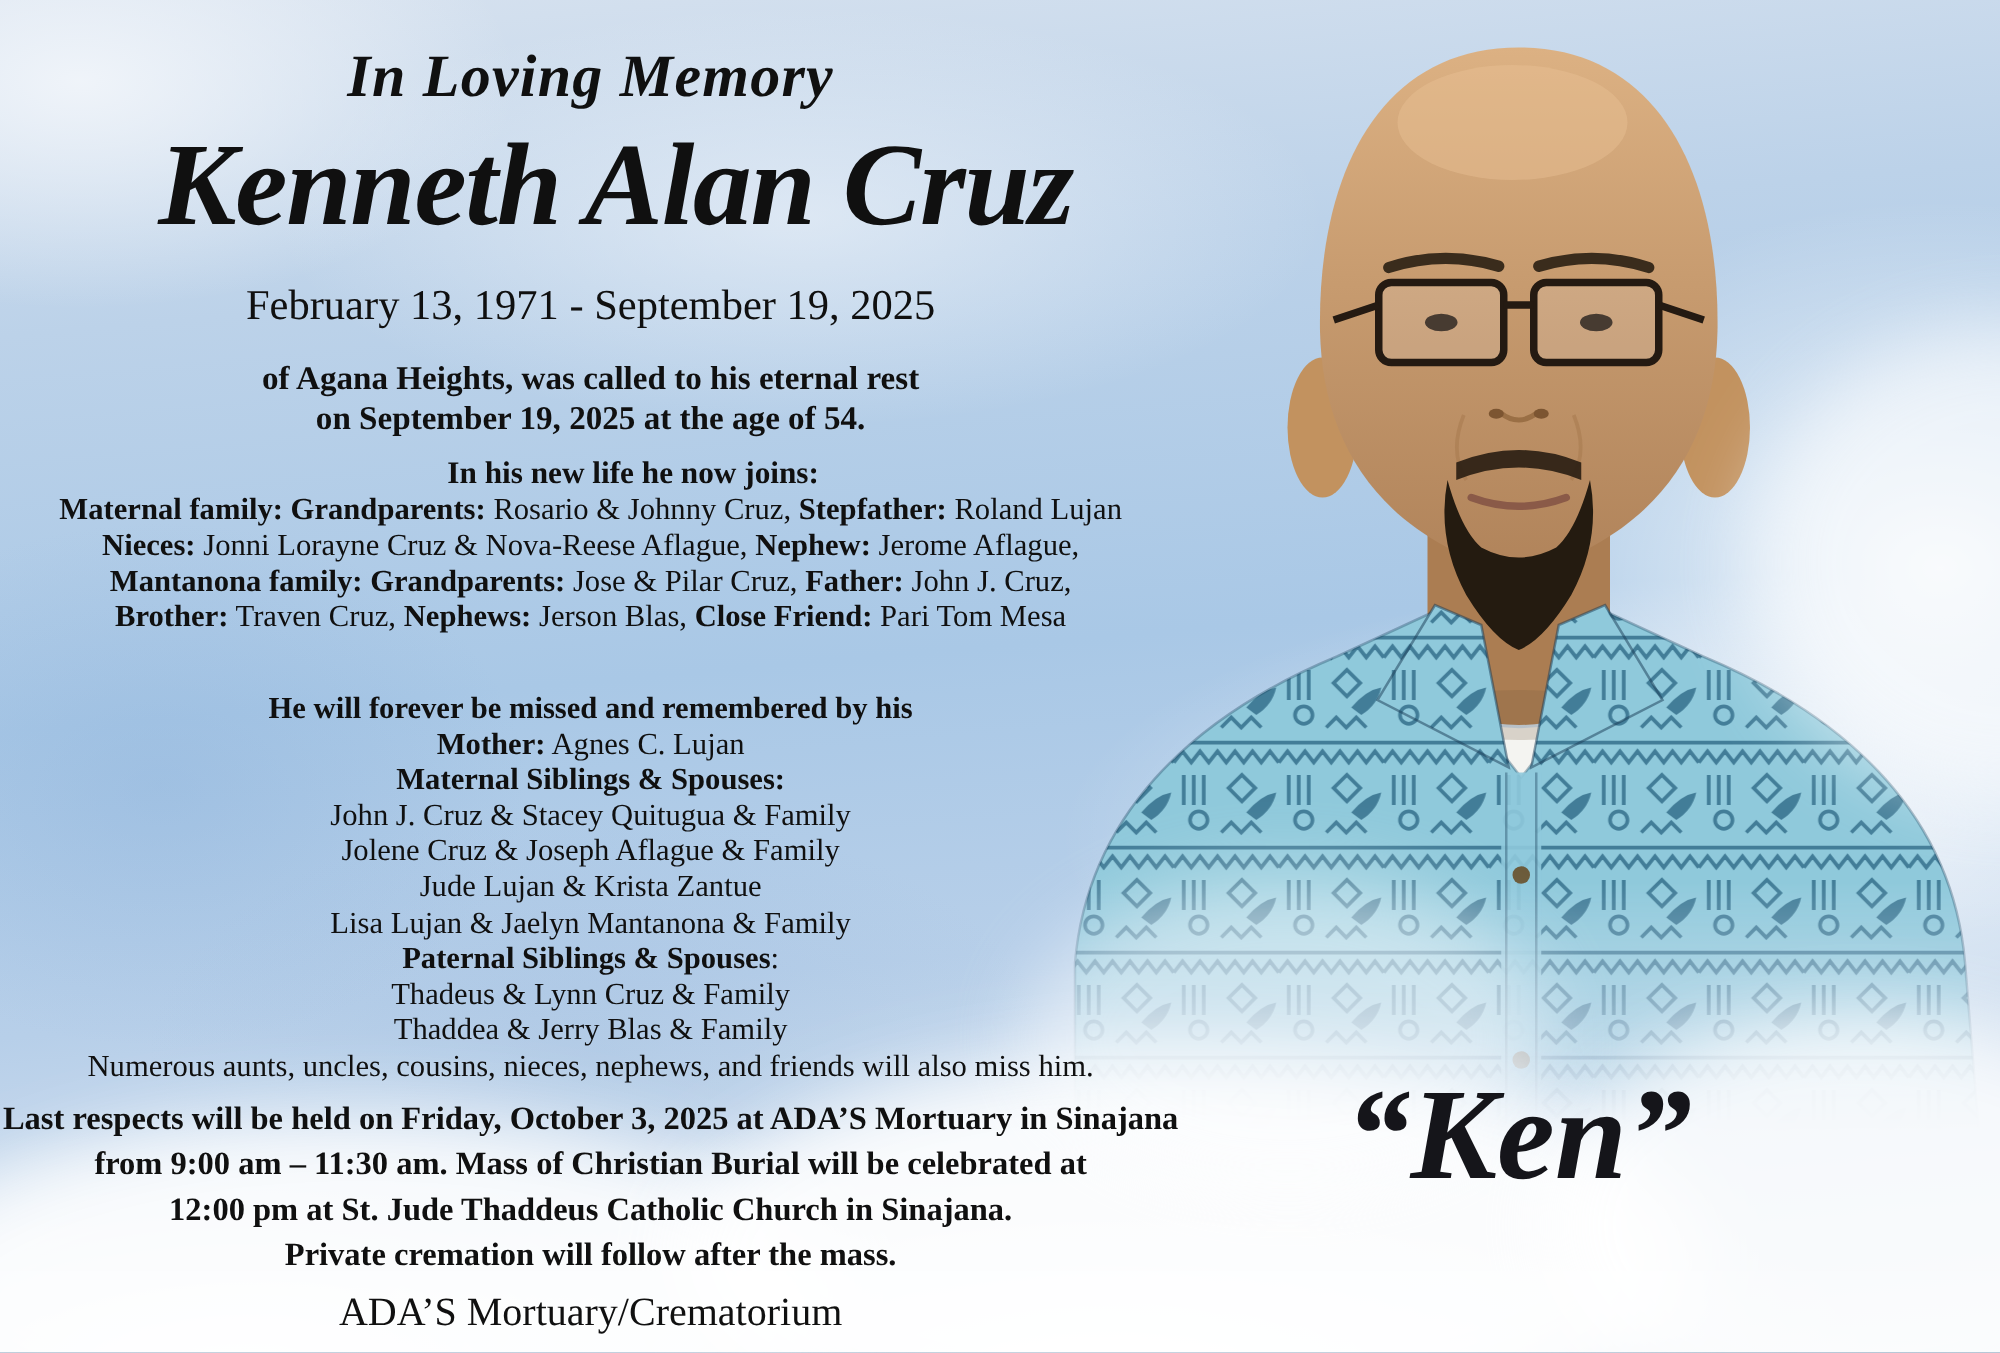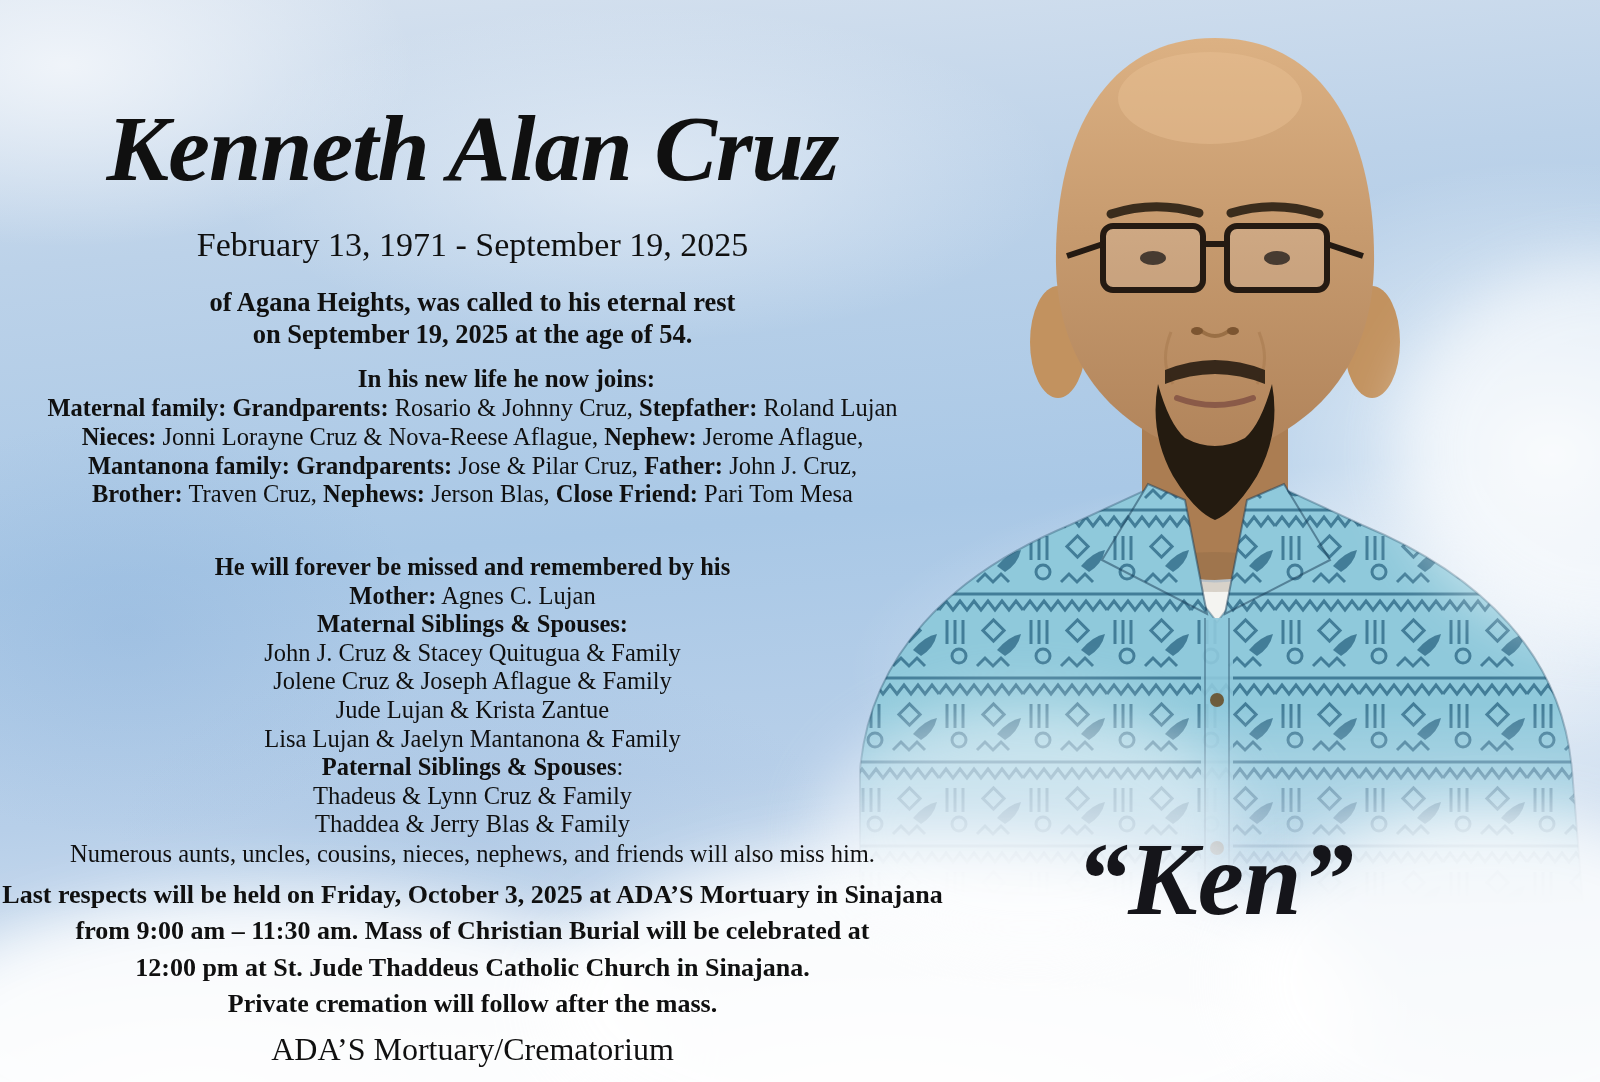--- a/index.html
+++ b/index.html
@@ -13,31 +13,31 @@
       radial-gradient(800px 300px at 88% 62%, rgba(255,255,255,.75), rgba(255,255,255,0) 70%),
       radial-gradient(500px 260px at 4% 6%, rgba(241,245,250,.95), rgba(241,245,250,0) 70%),
       radial-gradient(600px 240px at 40% 16%, rgba(236,242,249,.65), rgba(236,242,249,0) 70%),
       radial-gradient(420px 300px at 8% 58%, rgba(130,170,215,.30), rgba(130,170,215,0) 70%),
       radial-gradient(520px 280px at 30% 78%, rgba(140,175,215,.22), rgba(140,175,215,0) 70%),
       linear-gradient(175deg,#d7e2ef 0%,#bcd2e9 22%,#a9c8e6 48%,#b7cfe9 68%,#d9e5f1 88%,#e9eff6 100%);
   }
   .textblock{position:absolute;left:0;width:945px;text-align:center;z-index:5;}
   .b{font-weight:bold;}
   .header-title{top:34px;font-size:48px;font-weight:bold;font-style:italic;letter-spacing:1px;}
-  .deceased-name{top:94px;font-size:94px;font-style:italic;font-weight:600;letter-spacing:-1px;}
+  .deceased-name{top:94px;font-size:94px;font-style:italic;font-weight:600;letter-spacing:-1px;padding-left:20px;}
   .life-dates{top:226px;font-size:34px;}
   .intro{top:286px;font-size:26.5px;font-weight:bold;line-height:1.22;}
   .joins-heading{top:365px;font-size:25px;font-weight:bold;padding-left:34px;}
   .joins-lines{top:394px;font-size:24.5px;line-height:28.8px;}
   .remembered-lines{top:524px;font-size:24.5px;line-height:28.6px;margin-top:29px;}
   .closing-line{top:840px;font-size:24.5px;}
   .service-lines{top:877px;font-size:26px;font-weight:bold;line-height:36.4px;}
   .mortuary-line{top:1031px;font-size:32px;font-weight:normal;}
   .nickname{
-    position:absolute;left:1000px;top:819px;width:430px;text-align:center;z-index:6;
+    position:absolute;left:1000px;top:848px;width:430px;text-align:center;z-index:6;
     font-size:104px;font-style:italic;font-weight:600;color:#15151a;
   }
   .portrait{position:absolute;left:855px;top:0;width:745px;height:905px;z-index:1;}
   .cloud{position:absolute;border-radius:50%;filter:blur(30px);background:#ffffff;z-index:2;}
   .cloud.c1{left:-90px;top:890px;width:760px;height:300px;opacity:.85;}
   .cloud.c2{left:540px;top:840px;width:820px;height:330px;opacity:.88;}
   .cloud.c3{left:1230px;top:810px;width:520px;height:340px;opacity:.8;}
   .cloud.c4{left:1400px;top:260px;width:420px;height:380px;opacity:.55;}
   .cloud.c5{left:820px;top:700px;width:420px;height:260px;opacity:.45;}
 </style>
@@ -143,20 +143,21 @@
       </g>
     </g>
   </svg>
 
   <div class="cloud c1"></div>
   <div class="cloud c2"></div>
   <div class="cloud c3"></div>
   <div class="cloud c4"></div>
   <div class="cloud c5"></div>
 
+  <div class="textblock header-title">In Loving Memory</div>
   <div class="textblock deceased-name">Kenneth Alan Cruz</div>
   <div class="textblock life-dates">February 13, 1971 - September 19, 2025</div>
 
   <div class="textblock intro">
     <div>of Agana Heights, was called to his eternal rest</div>
     <div>on September 19, 2025 at the age of 54.</div>
   </div>
 
   <div class="textblock joins-heading">In his new life he now joins:</div>
   <div class="textblock joins-lines">

